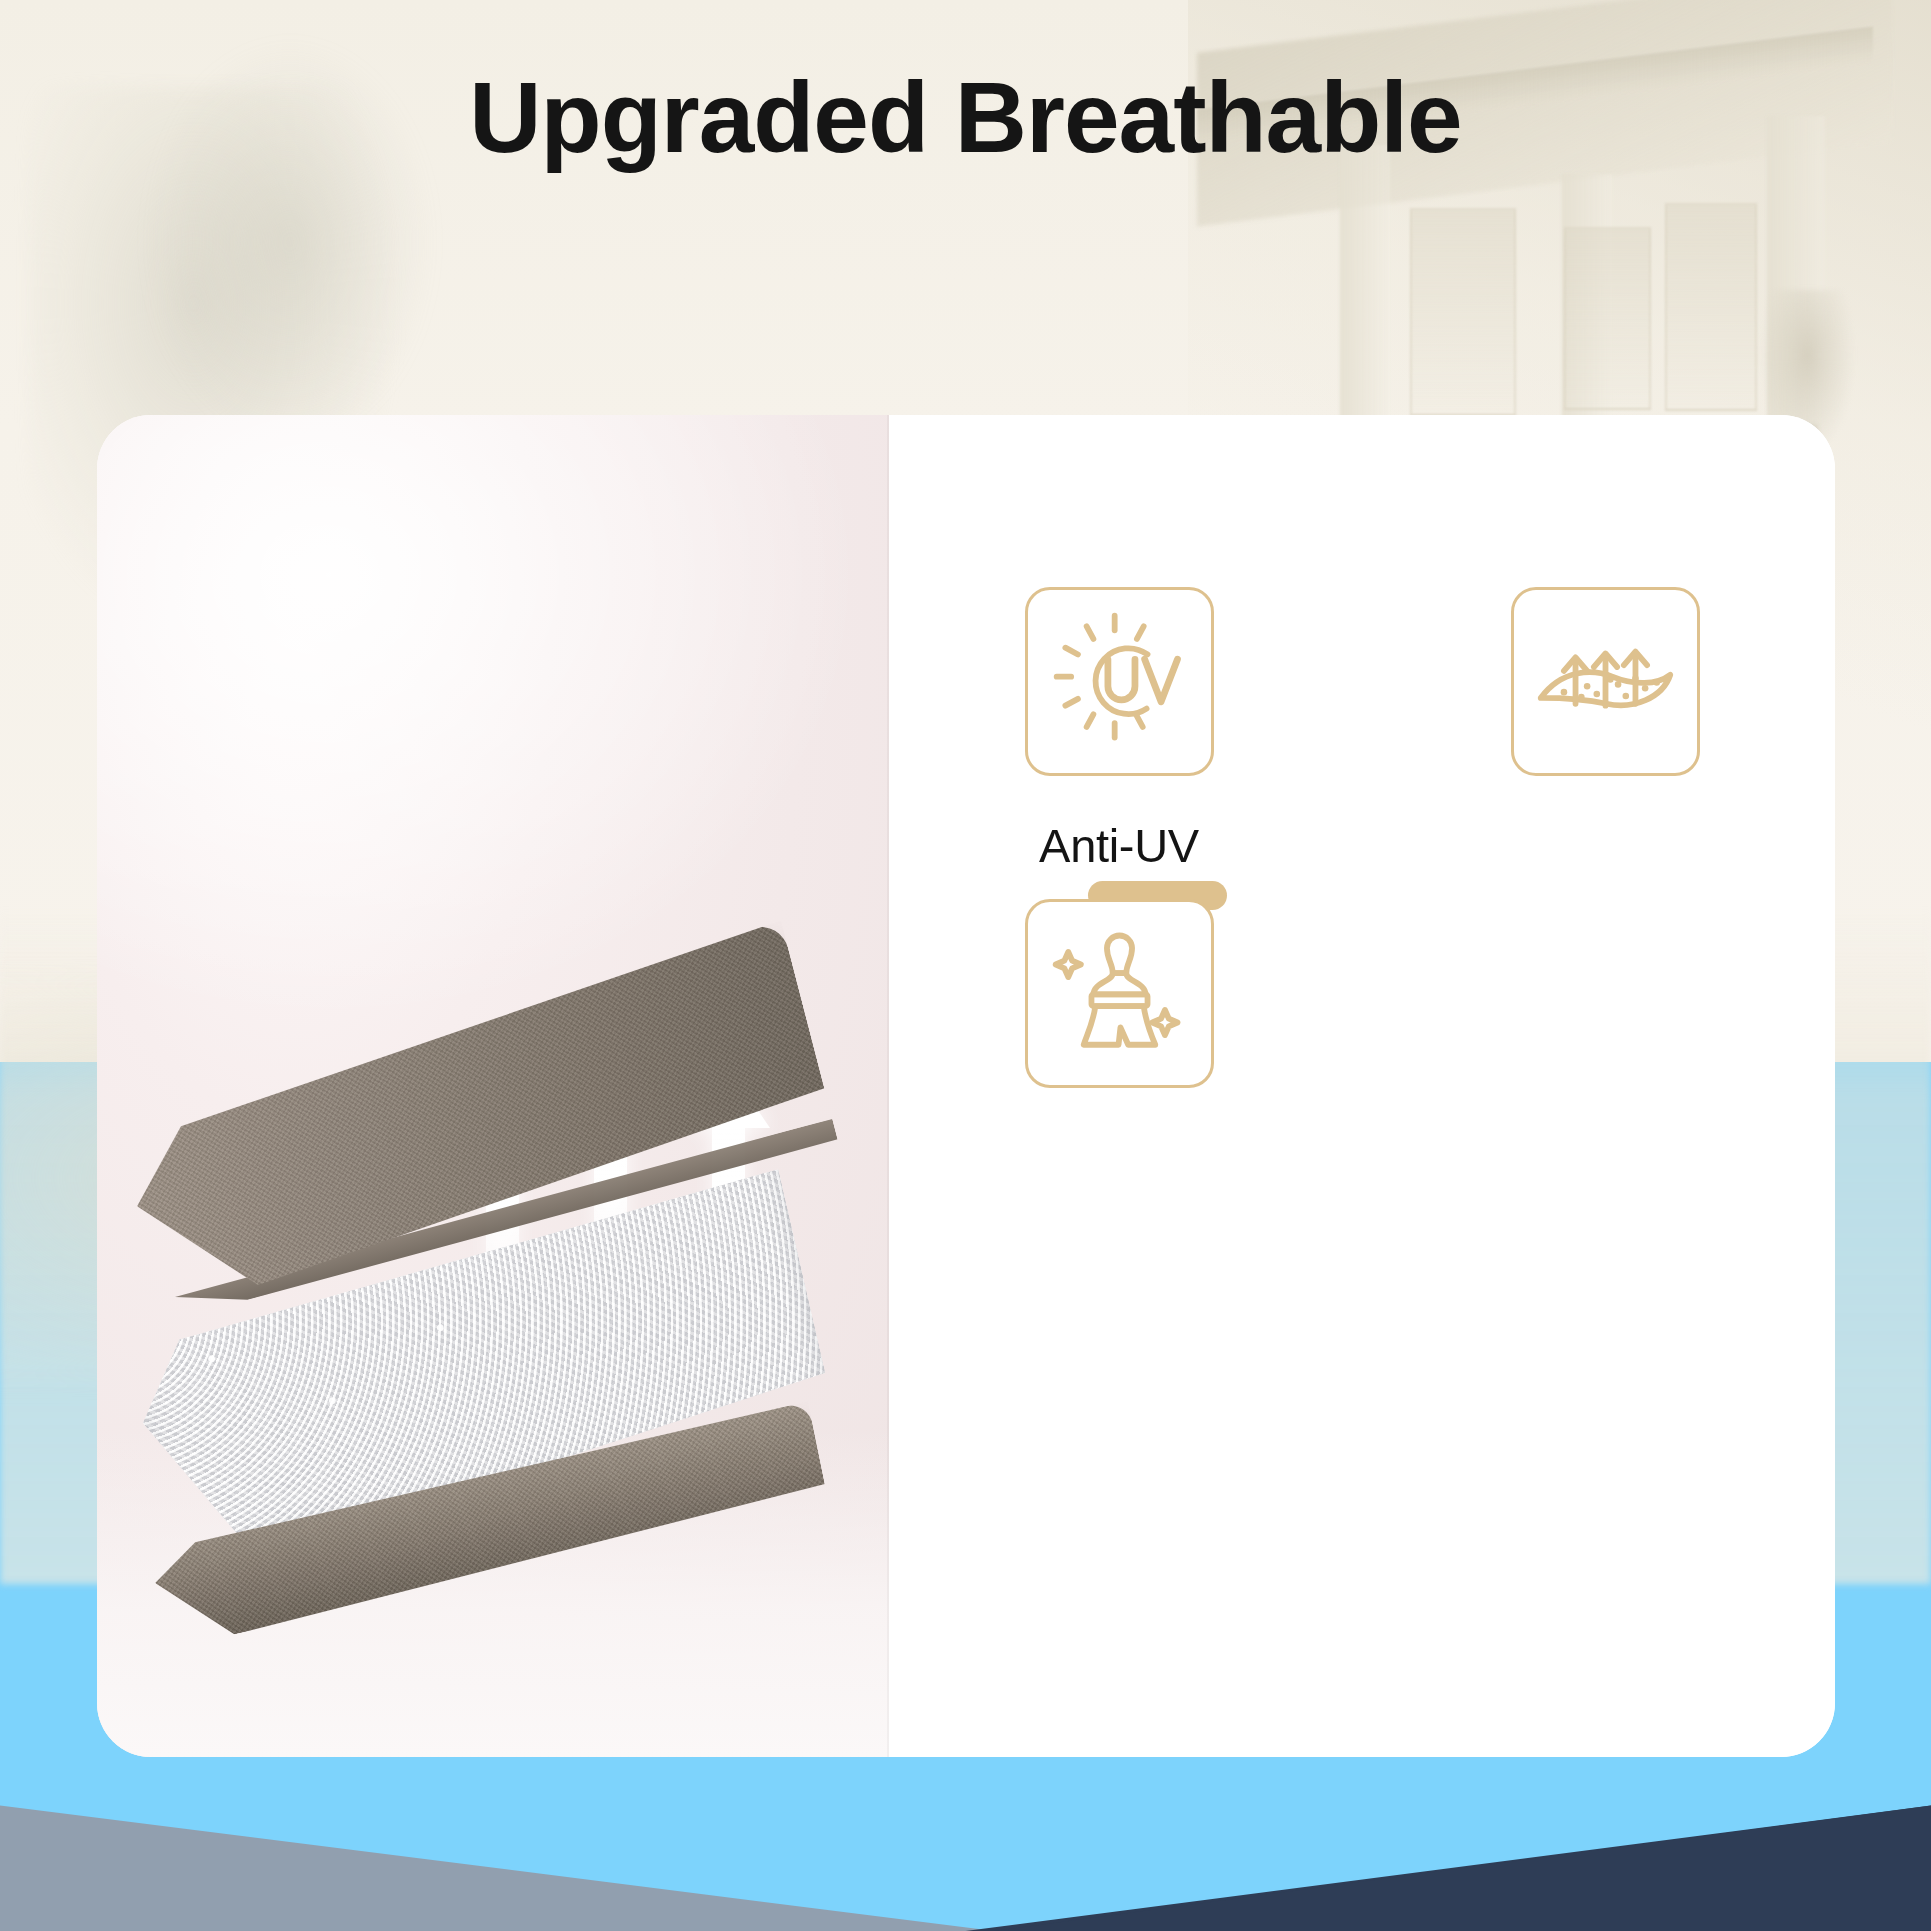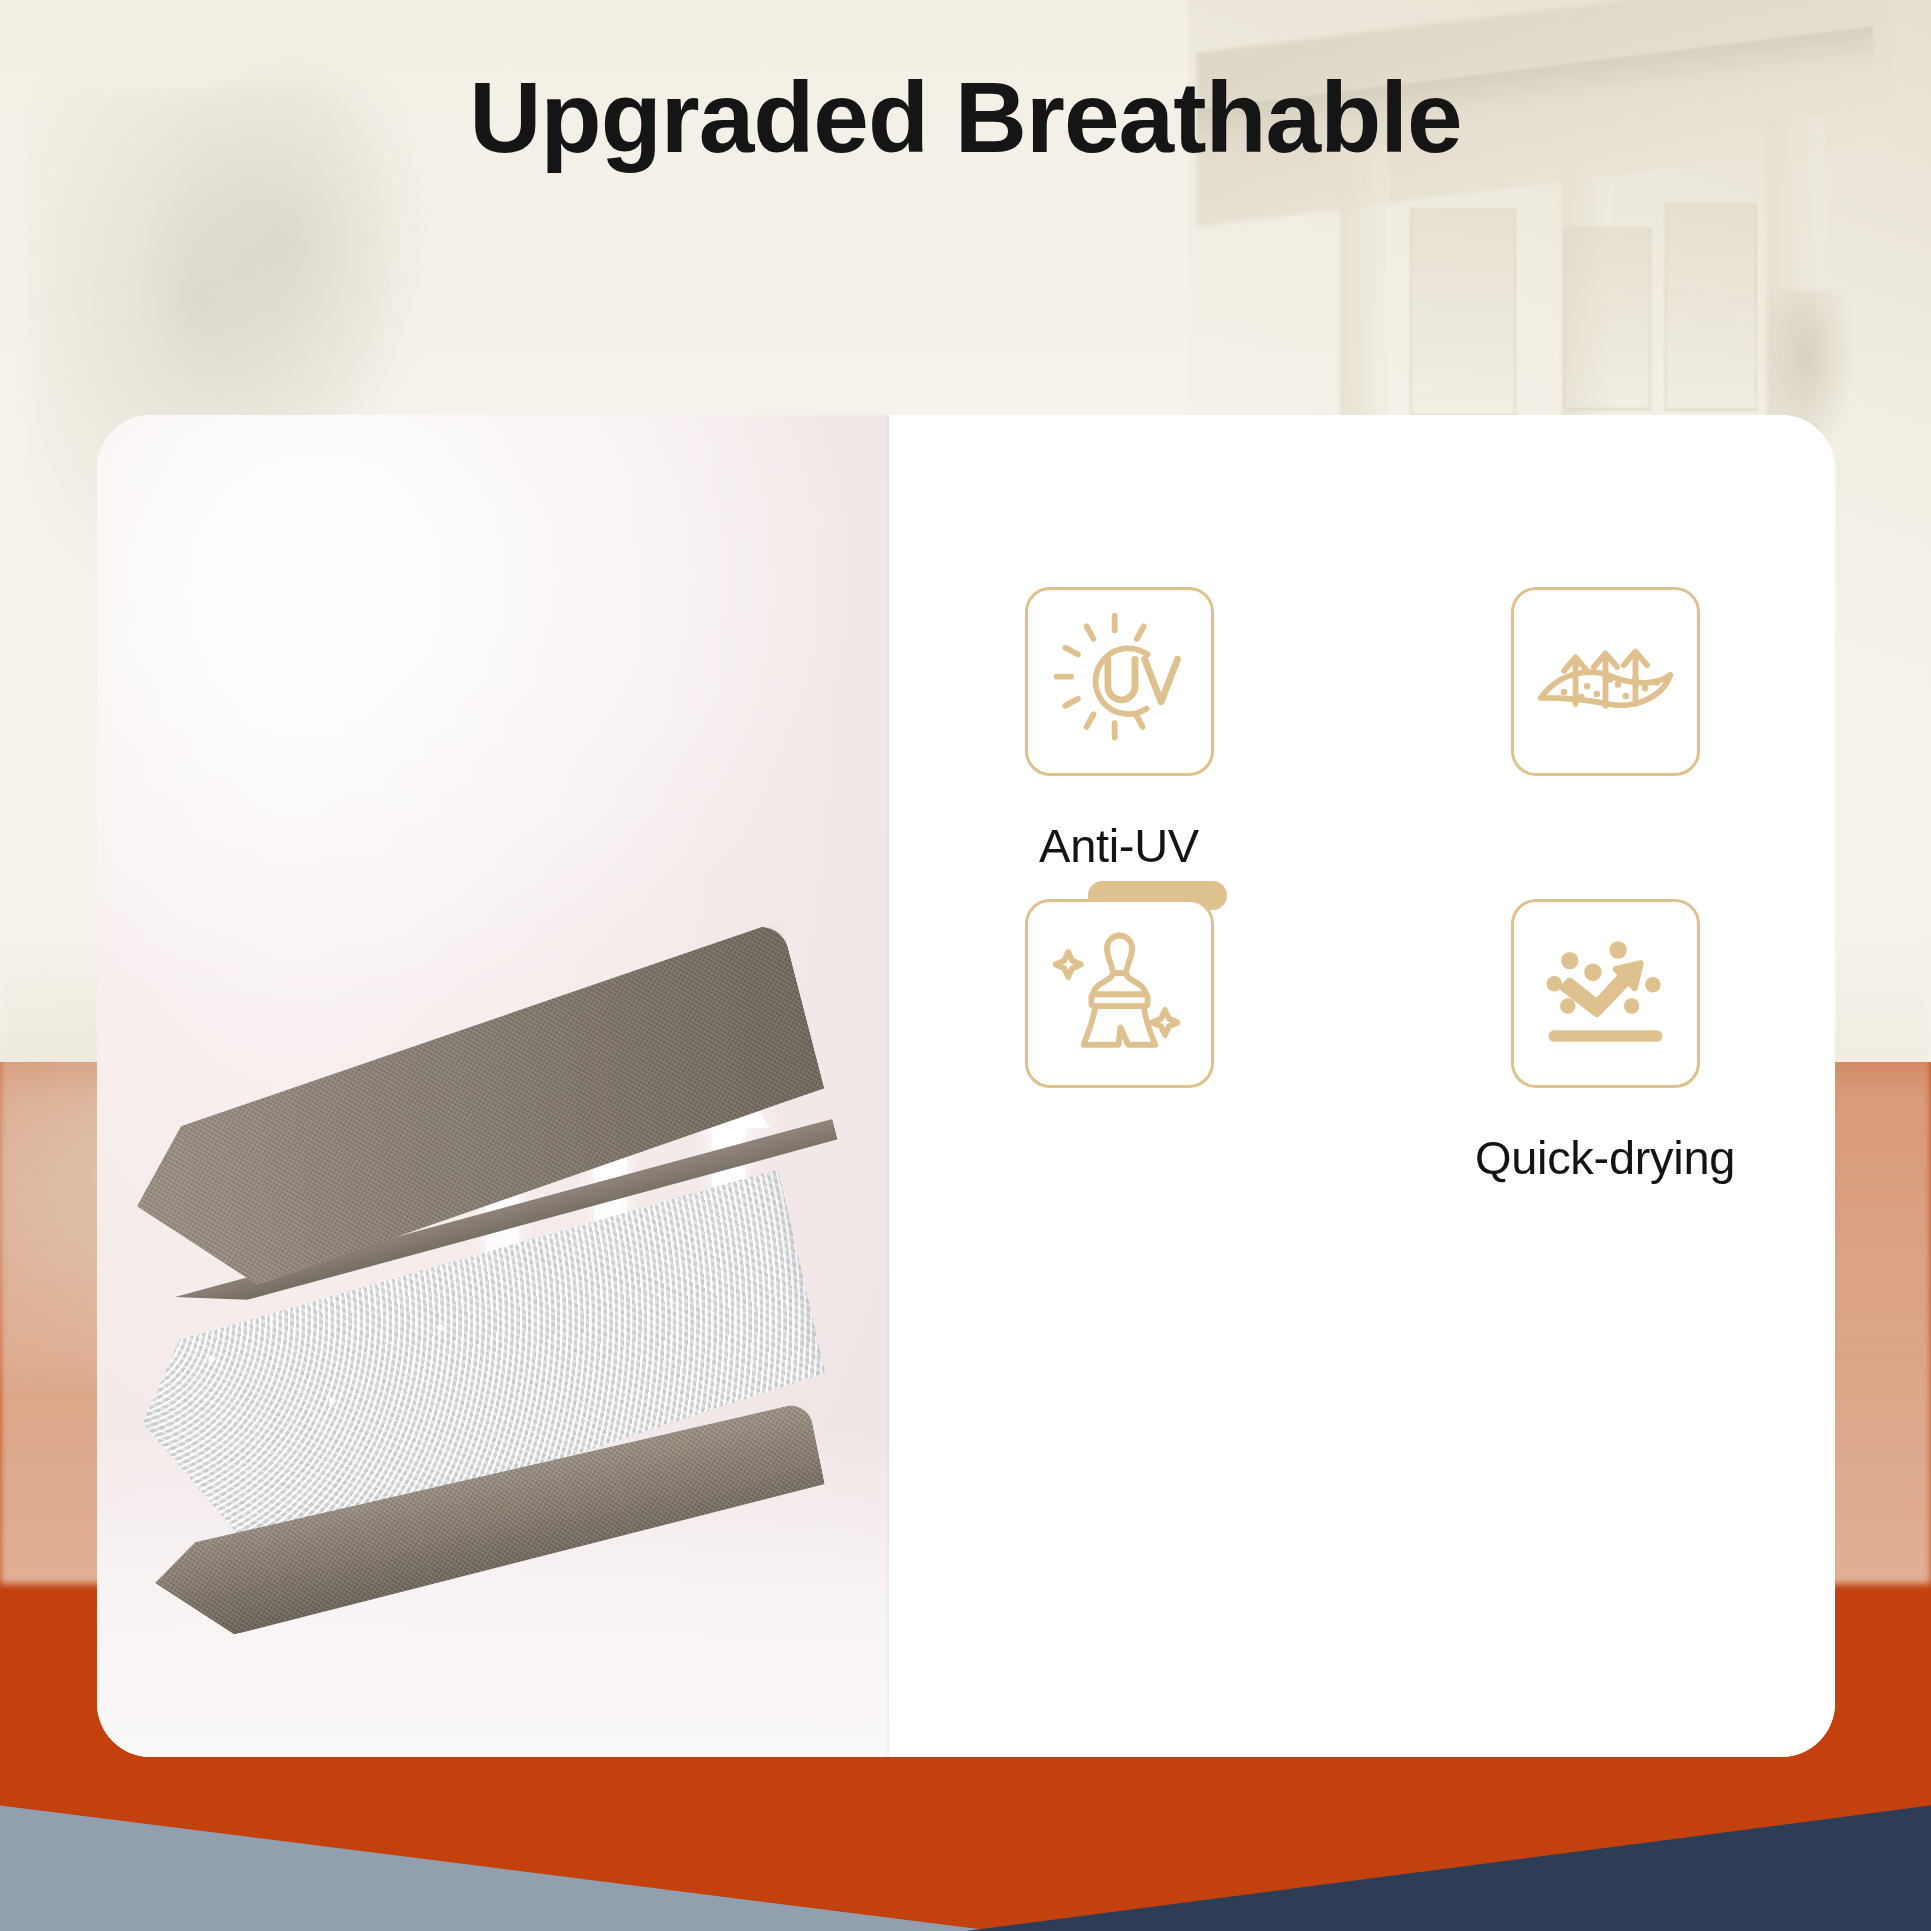--- a/index.html
+++ b/index.html
@@ -7,21 +7,21 @@
   html, body {
     width:1931px; height:1931px;
     overflow:hidden;
     font-family:"Liberation Sans", sans-serif;
     background:#f5f1e9;
   }
 
   #root {
     position:relative;
     width:1931px; height:1931px;
-    background:#c2410c;
+    background:#7dd3fc;
     overflow:hidden;
   }
 
   
   .bg-photo {
     position:absolute; inset:0;
     opacity:1;
     pointer-events:none;
   }
   .bg-sky {
@@ -408,37 +408,20 @@
               <path d="M62 28 A13 13 0 0 1 88 28 C88 40 82 44 82 54 L68 54 C68 44 62 40 62 28 Z"></path>
               <path d="M68 54 C68 62 48 64 48 76 L102 76 C102 64 82 62 82 54 Z"></path>
               <rect x="46" y="76" width="58" height="12" rx="2"></rect>
               <path d="M50 88 C48 104 42 116 38 128 L74 128 L76 110 L84 128 L112 128 C106 114 102 102 100 88 Z"></path>
               <path d="M22 32 L26 41 L35 45 L26 49 L22 58 L18 49 L9 45 L18 41 Z"></path>
               <path d="M122 92 L126 101 L135 105 L126 109 L122 118 L118 109 L109 105 L118 101 Z"></path>
             </svg>
           </div>
         </div>
 
-        <div class="feature">
-          <div class="icon-box">
-            <svg width="145" height="145" viewBox="0 0 150 150" fill="#dec18e" stroke="none">
-              <circle cx="22" cy="65" r="8"></circle>
-              <circle cx="38" cy="41" r="9"></circle>
-              <circle cx="36" cy="88" r="8"></circle>
-              <circle cx="62" cy="53" r="9"></circle>
-              <circle cx="88" cy="30" r="9"></circle>
-              <circle cx="101" cy="56" r="9"></circle>
-              <circle cx="102" cy="88" r="8"></circle>
-              <circle cx="124" cy="66" r="8"></circle>
-              <path d="M38 62 L66 84 L92 56 L86 50 L111 44 L105 69 L99 62 L66 96 L31 69 Z" stroke="#dec18e" stroke-width="7" stroke-linejoin="round" stroke-linecap="round"></path>
-              <rect x="16" y="113" width="118" height="12" rx="6"></rect>
-            </svg>
-          </div>
-          <div class="feature-label">Quick-drying</div>
-        </div>
 
       </div>
     </div>
   </div>
 
   <svg class="deco" viewBox="0 0 2000 260" preserveAspectRatio="none">
     <polygon points="0,130 1030,260 0,260" fill="#919faf"></polygon>
     <polygon points="2000,130 1000,260 2000,260" fill="#2e3d56"></polygon>
     <polygon points="2000,130 1030,260 2000,260" fill="#2e3d56"></polygon>
   </svg>

